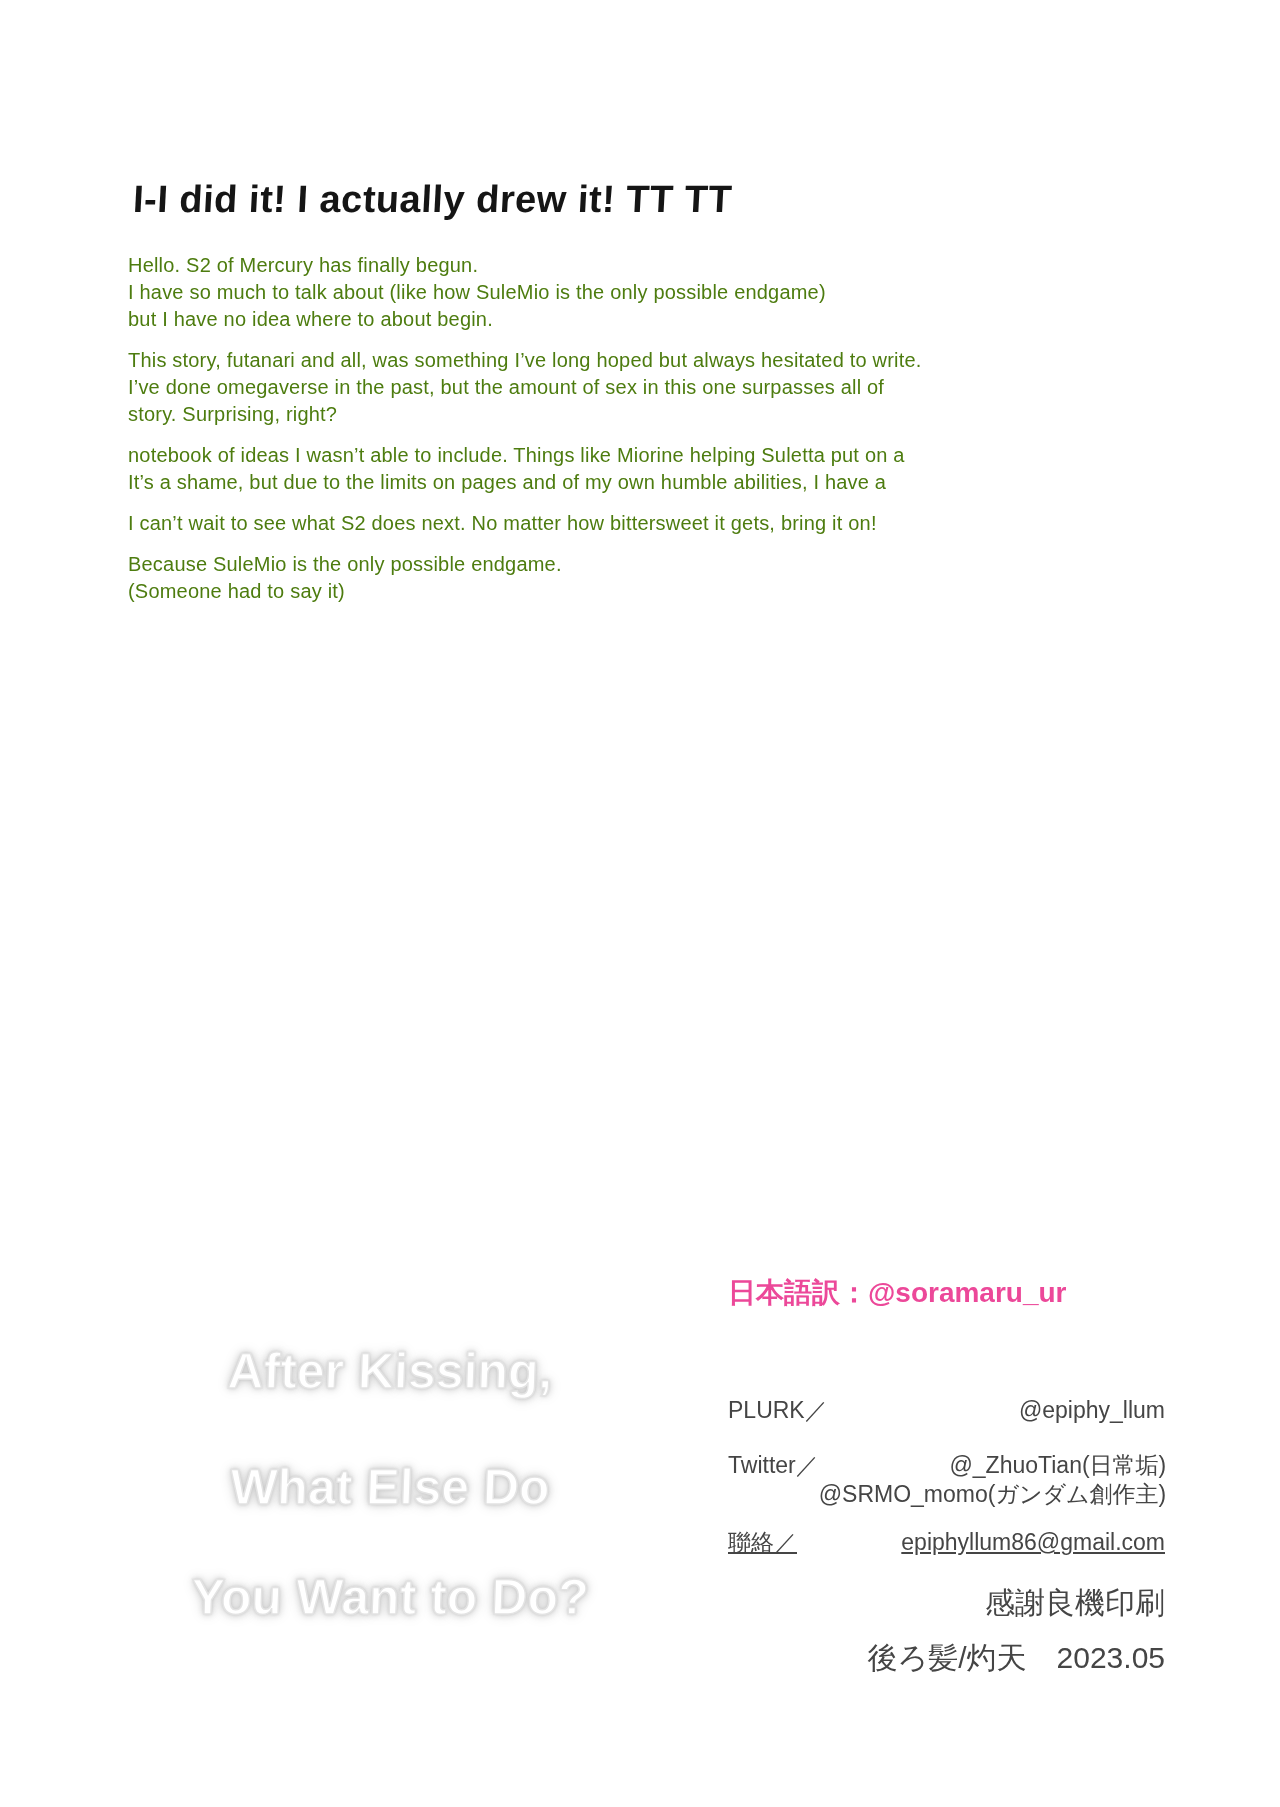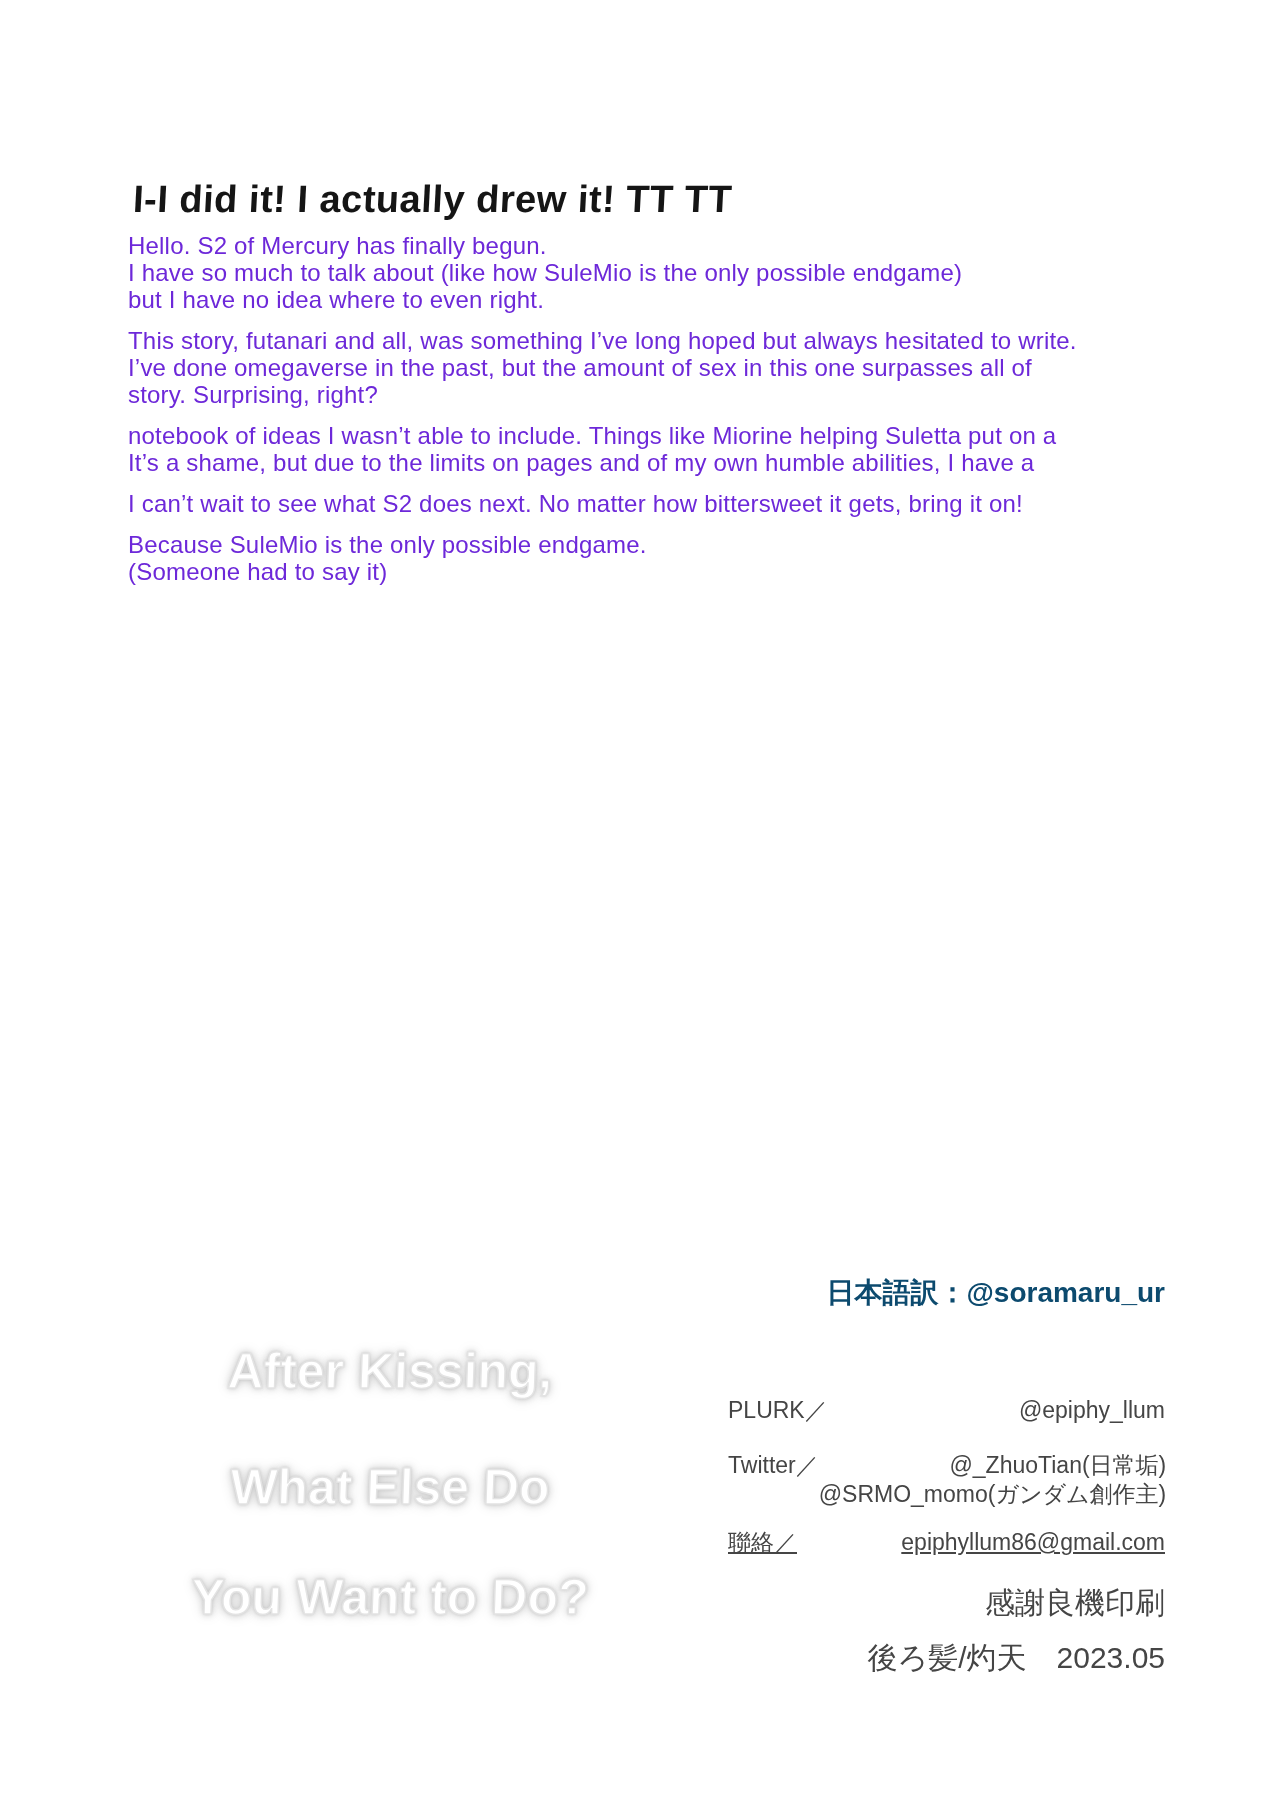--- a/index.html
+++ b/index.html
@@ -24,40 +24,39 @@
     letter-spacing: 0.5px;
     transform: skewX(-3deg);
     transform-origin: left bottom;
     white-space: nowrap;
   }
 
   
   .body-text {
     position: absolute;
     left: 128px;
-    top: 232px;
+    top: 252px;
     width: 860px;
-    color: #6d28d9;
-    font-size: 24px;
+    color: #4d7c0f;
+    font-size: 20px;
     line-height: 27px;
     letter-spacing: 0.2px;
   }
   .body-text p { margin: 0 0 14px 0; }
   .ln { display: block; white-space: nowrap; }
 
   
   .translation {
     position: absolute;
     left: 728px;
     top: 1274px;
     width: 437px;
-    text-align: right;
     font-size: 28px;
     font-weight: bold;
-    color: #0c4a6e;
+    color: #ec4899;
     white-space: nowrap;
   }
 
   
   .wm {
     position: absolute;
     left: 140px;
     width: 500px;
     text-align: center;
     font-size: 50px;
@@ -107,21 +106,21 @@
 <body>
 
 <div class="page">
 
   <h1 class="title">I-I did it! I actually drew it! TT TT</h1>
 
   <div class="body-text">
     <p>
       <span class="ln">Hello. S2 of Mercury has finally begun.</span>
       <span class="ln">I have so much to talk about (like how SuleMio is the only possible endgame)</span>
-      <span class="ln">but I have no idea where to even right.</span>
+      <span class="ln">but I have no idea where to about begin.</span>
     </p>
     <p>
       <span class="ln">This story, futanari and all, was something I’ve long hoped but always hesitated to write.</span>
       <span class="ln">I’ve done omegaverse in the past, but the amount of sex in this one surpasses all of</span>
       <span class="ln">story. Surprising, right?</span>
     </p>
     <p>
       <span class="ln">notebook of ideas I wasn’t able to include. Things like Miorine helping Suletta put on a</span>
       <span class="ln">It’s a shame, but due to the limits on pages and of my own humble abilities, I have a</span>
     </p>

